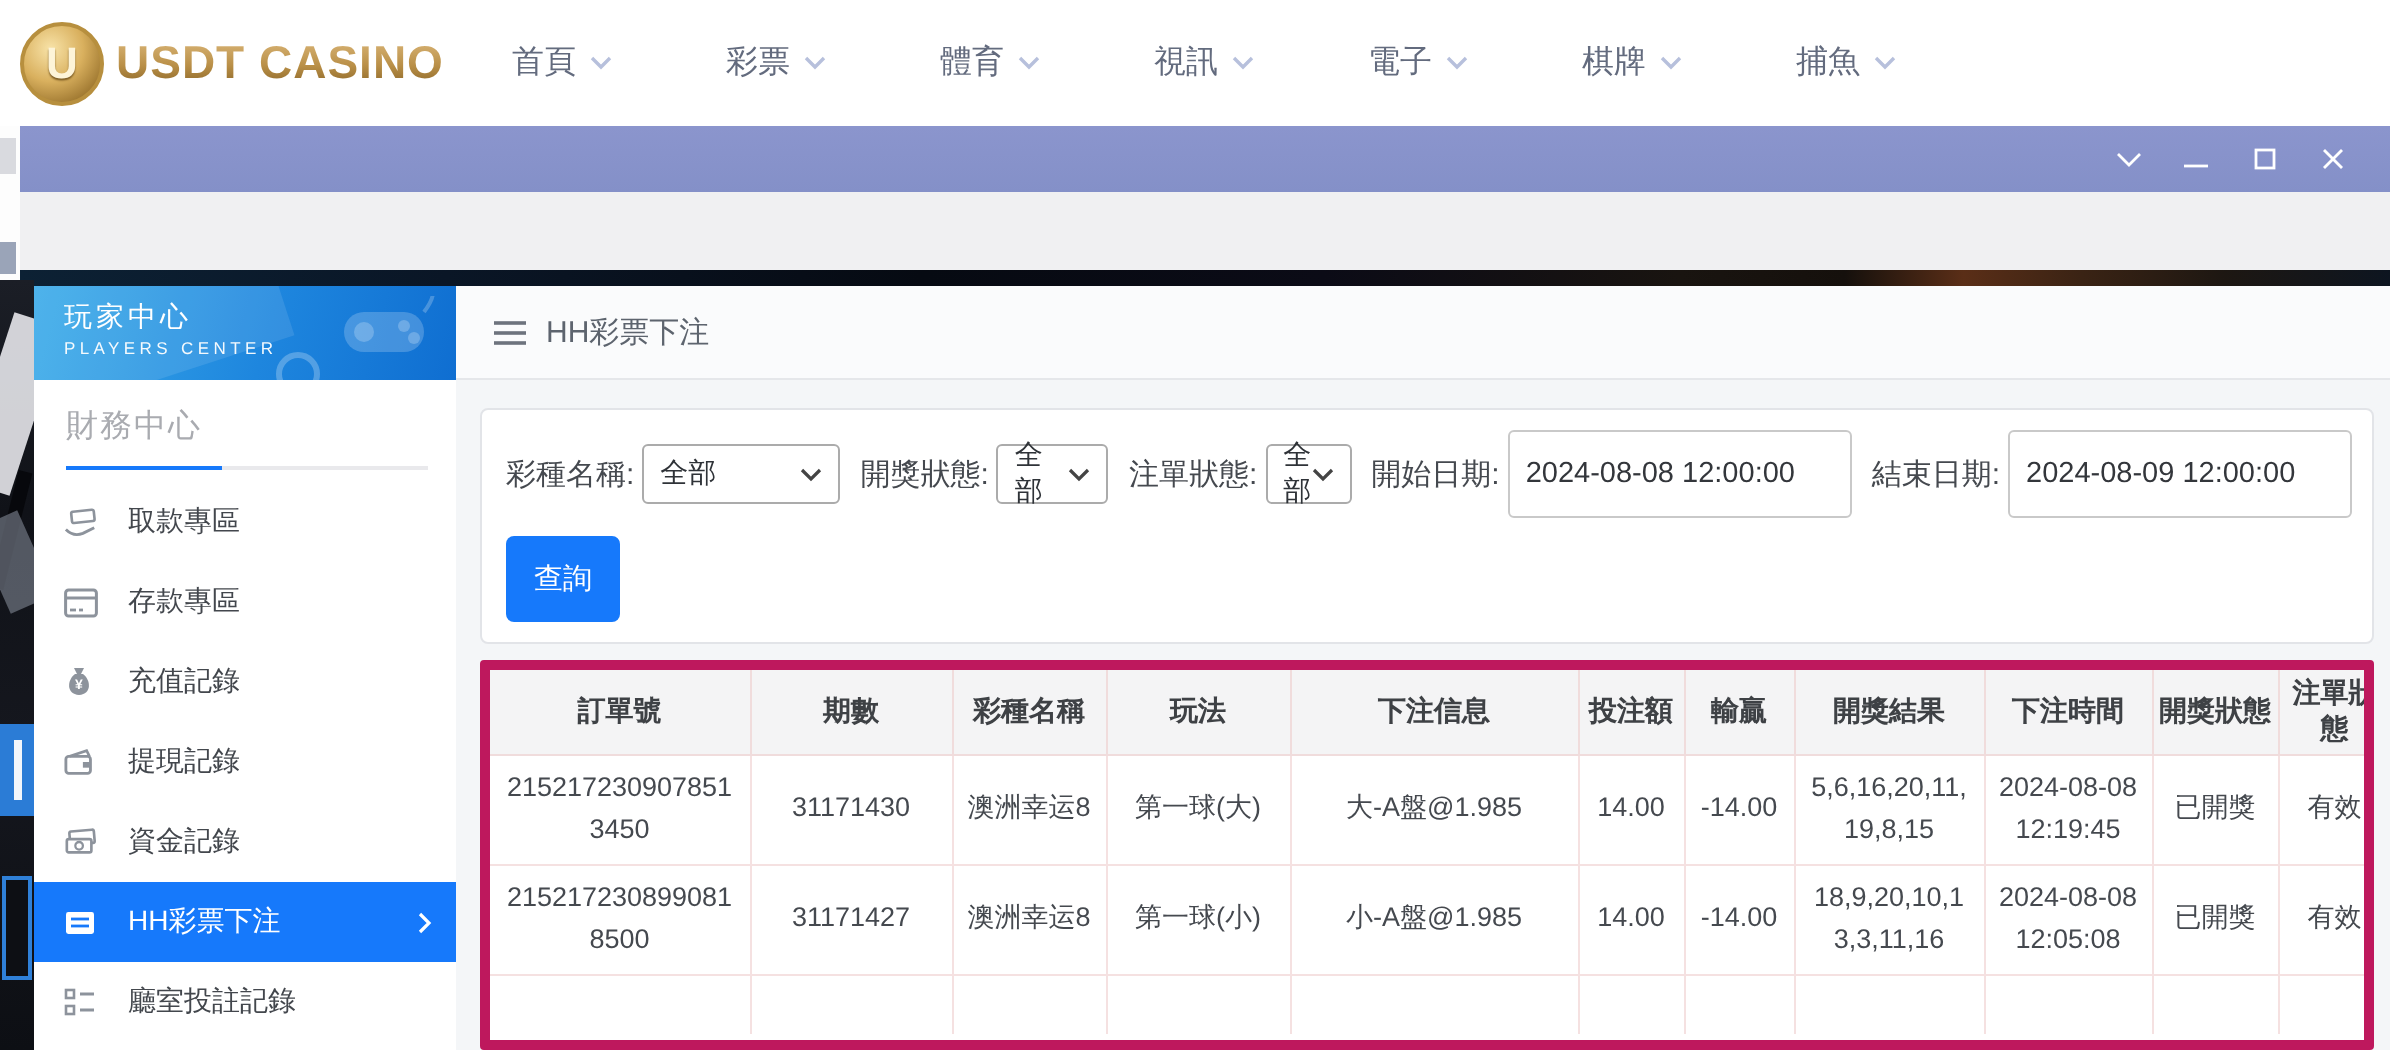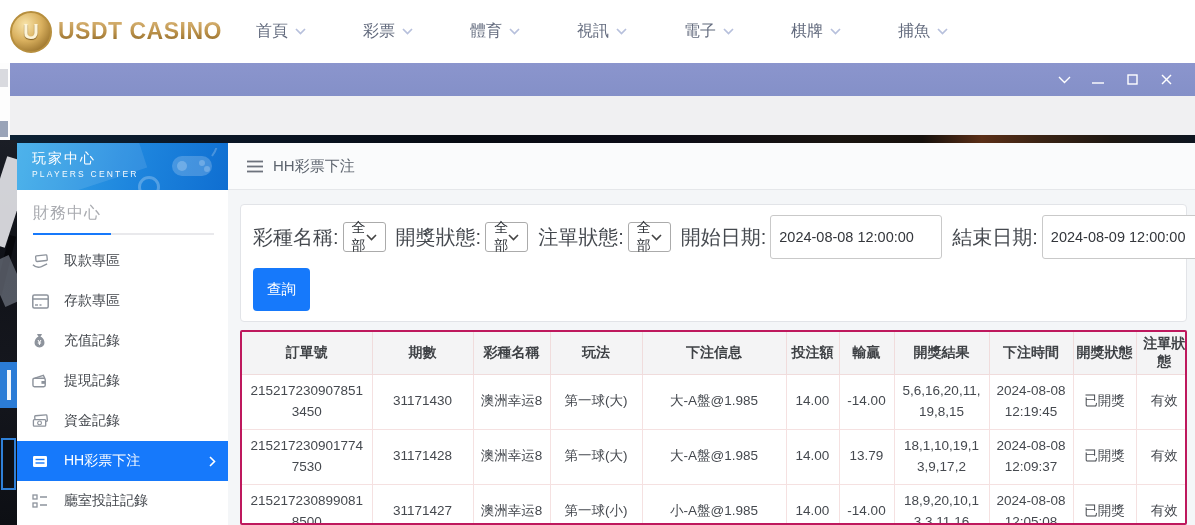--- a/index.html
+++ b/index.html
@@ -65,33 +65,33 @@
   .menu-item .mi-arrow { margin-left:auto; display:none; }
   .menu-item.active .mi-arrow { display:block; }
 
   
   .main { flex:1; display:flex; flex-direction:column; min-width:0; }
   .breadcrumb-bar { height:47px; background:#fafbfc; border-bottom:1px solid #e5e7ea; display:flex; align-items:center; padding-left:19px; flex:none; }
   .breadcrumb-bar .crumb { font-size:15px; color:#5d646e; margin-left:10px; }
 
   .filter-panel { margin:14px 8px 0 12px; background:#fff; border:1px solid #e2e4e8; border-radius:4px; padding:10px 10px 10px 12px; }
   .filter-row { display:flex; align-items:center; flex-wrap:nowrap; }
-  .f-label { font-size:20px; color:#45494f; margin:0 4px 0 10px; white-space:nowrap; }
+  .f-label { font-size:15px; color:#45494f; margin:0 4px 0 10px; white-space:nowrap; }
   .f-label:first-child { margin-left:0; }
   .fake-select { height:30px; border:1px solid #ababab; border-radius:3px; background:#fff; display:flex; align-items:center;
     padding:0 8px; font-size:14px; color:#2f3338; cursor:pointer; }
   .fake-select .fs-val { flex:1; }
   .f-input { height:44px; border:1px solid #c9c9c9; border-radius:3px; padding:0 8px; font-size:14.5px; color:#33363b;
     font-family:"Liberation Sans","DejaVu Sans",sans-serif; }
   .w-lottery { width:150px; } .w-draw { width:80px; } .w-order { width:52px; } .w-date { width:172px; }
   .btn-row { margin-top:9px; }
   .btn-search { height:43px; min-width:56px; padding:0 14px; background:var(--accent,#1679fb); color:#fff; border:none;
     border-radius:4px; font-size:14.5px; cursor:pointer; font-family:"Liberation Sans","DejaVu Sans",sans-serif; }
 
-  .table-wrap { margin:8px 8px 0 12px; background:#fff; border:2px solid #be185d; border-radius:2px; overflow:hidden; flex:1; }
+  .table-wrap { margin:8px 8px 0 12px; background:#fff; border:5px solid #be185d; border-radius:2px; overflow:hidden; flex:1; }
   table { width:100%; border-collapse:collapse; table-layout:fixed; }
   th { height:42px; background:#f4f4f5; color:#3e4145; font-size:14px; font-weight:bold; border:1px solid #f0dcdc; border-top:none; text-align:center; padding:0 2px; }
   th:first-child { border-left:none; } th:last-child { border-right:none; }
   td { height:55px; text-align:center; color:#45494f; font-size:13.5px; border:1px solid #f5e1e1; padding:4px 5px;
     word-break:break-all; line-height:1.55; background:#fff; }
   td:first-child { border-left:none; } td:last-child { border-right:none; }
   tr.partial td { height:30px; border-bottom:none; }
 </style>
 </head>
 <body>
@@ -372,33 +372,20 @@
                   <td>第一球(大)</td>
                   <td>大-A盤@1.985</td>
                   <td>14.00</td>
                   <td>-14.00</td>
                   <td>5,6,16,20,11,19,8,15</td>
                   <td>2024-08-08 12:19:45</td>
                   <td>已開獎</td>
                   <td>有效</td>
                 </tr>
                 <tr>
-                  <td>2152172309017747530</td>
-                  <td>31171428</td>
-                  <td>澳洲幸运8</td>
-                  <td>第一球(大)</td>
-                  <td>大-A盤@1.985</td>
-                  <td>14.00</td>
-                  <td>13.79</td>
-                  <td>18,1,10,19,13,9,17,2</td>
-                  <td>2024-08-08 12:09:37</td>
-                  <td>已開獎</td>
-                  <td>有效</td>
-                </tr>
-                <tr>
                   <td>2152172308990818500</td>
                   <td>31171427</td>
                   <td>澳洲幸运8</td>
                   <td>第一球(小)</td>
                   <td>小-A盤@1.985</td>
                   <td>14.00</td>
                   <td>-14.00</td>
                   <td>18,9,20,10,13,3,11,16</td>
                   <td>2024-08-08 12:05:08</td>
                   <td>已開獎</td>

